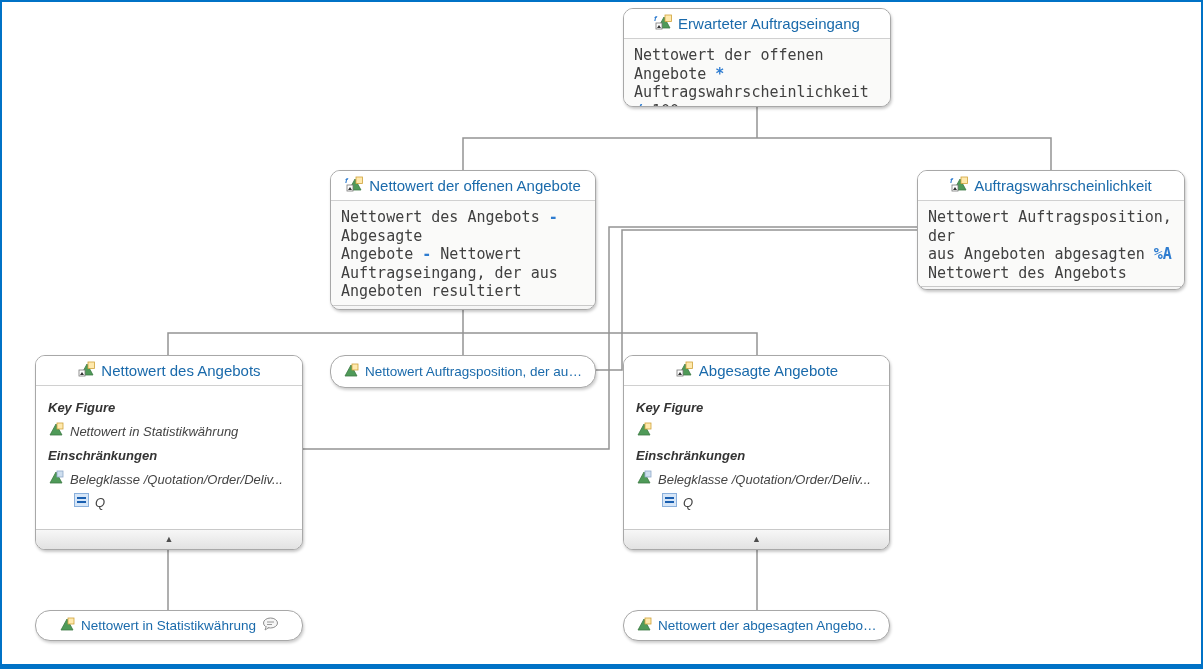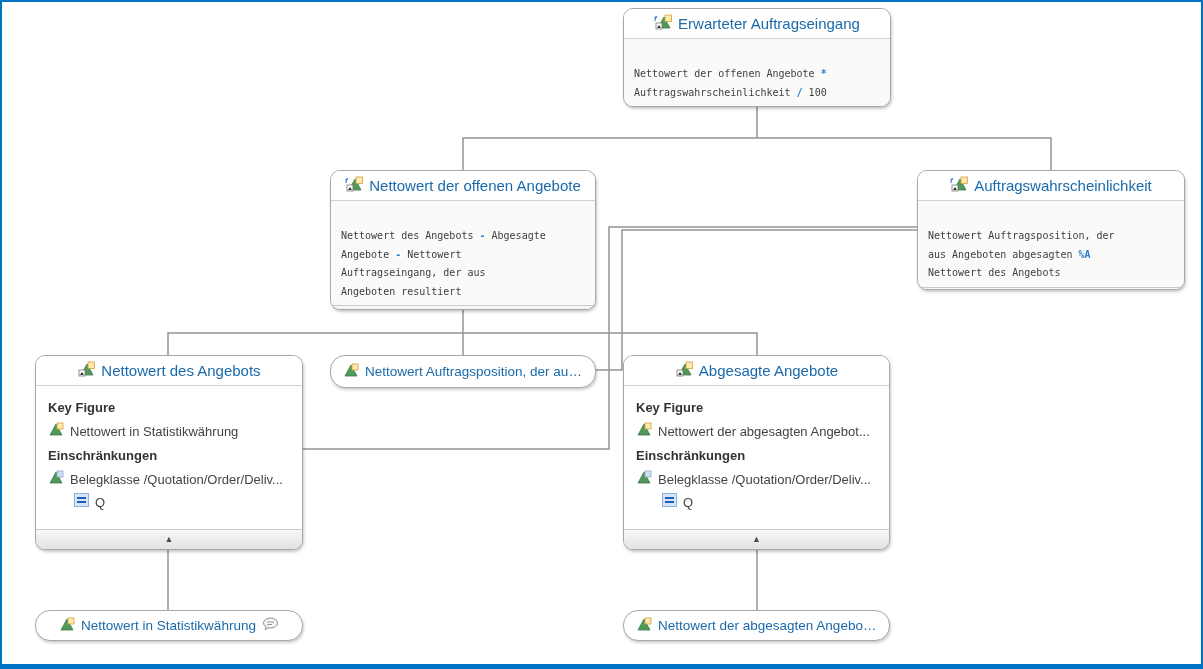--- a/index.html
+++ b/index.html
@@ -43,27 +43,26 @@
   .node-title{
     color:var(--title-blue);
     font-size:15px;
     white-space:nowrap;overflow:hidden;text-overflow:ellipsis;text-align:right;
   }
   .node-body{
     flex:1;
     background:#fafaf9;
     padding:7px 10px 4px 10px;
   }
-  .node-body.detail{background:#fff;padding:10px 10px 4px 12px;}
+  .node-body.detail{background:#fff;padding:10px 10px 4px 12px;font-style:italic;}
   .formula{
     font-family:"DejaVu Sans Mono","Liberation Mono",monospace;
-    font-size:10px;line-height:18.5px;
+    font-size:15px;line-height:18.5px;
     color:var(--body-text);
     white-space:pre-wrap;
-    margin-top:19px;
   }
   .formula .op{color:var(--op-blue);font-weight:bold;}
   .node-footer{
     height:20px;min-height:20px;
     background:linear-gradient(#f7f7f7,#e2e2e2);
     border-top:1px solid #c9c9c9;
     display:flex;align-items:center;justify-content:center;
     cursor:pointer;
   }
   .collapse-glyph{font-size:9px;color:#4d4d4d;line-height:1;}
@@ -255,21 +254,20 @@
       </div>
       <div class="node-body detail">
         <div class="section-label">Key Figure</div>
         <div class="item-row">
           <span class="ic">
             <svg width="16" height="14" viewBox="0 0 16 14">
               <path d="M2 13 L8 2 L14 13 Z" fill="#4f9a58" stroke="#3d7a45" stroke-width="0.8"></path>
               <rect x="9" y="1" width="6" height="6" fill="#ffe9ad" stroke="#cfa23a" stroke-width="0.8"></rect>
             </svg>
           </span>
-          <span class="txt">Nettowert der abgesagten Angebot...</span>
         </div>
         <div class="section-label">Einschränkungen</div>
         <div class="item-row">
           <span class="ic">
             <svg width="16" height="14" viewBox="0 0 16 14">
               <path d="M2 13 L8 2 L14 13 Z" fill="#4f9a58" stroke="#3d7a45" stroke-width="0.8"></path>
               <rect x="9" y="1" width="6" height="6" fill="#cfdfef" stroke="#8fa8c8" stroke-width="0.8"></rect>
             </svg>
           </span>
           <span class="txt">Belegklasse /Quotation/Order/Deliv...</span>

